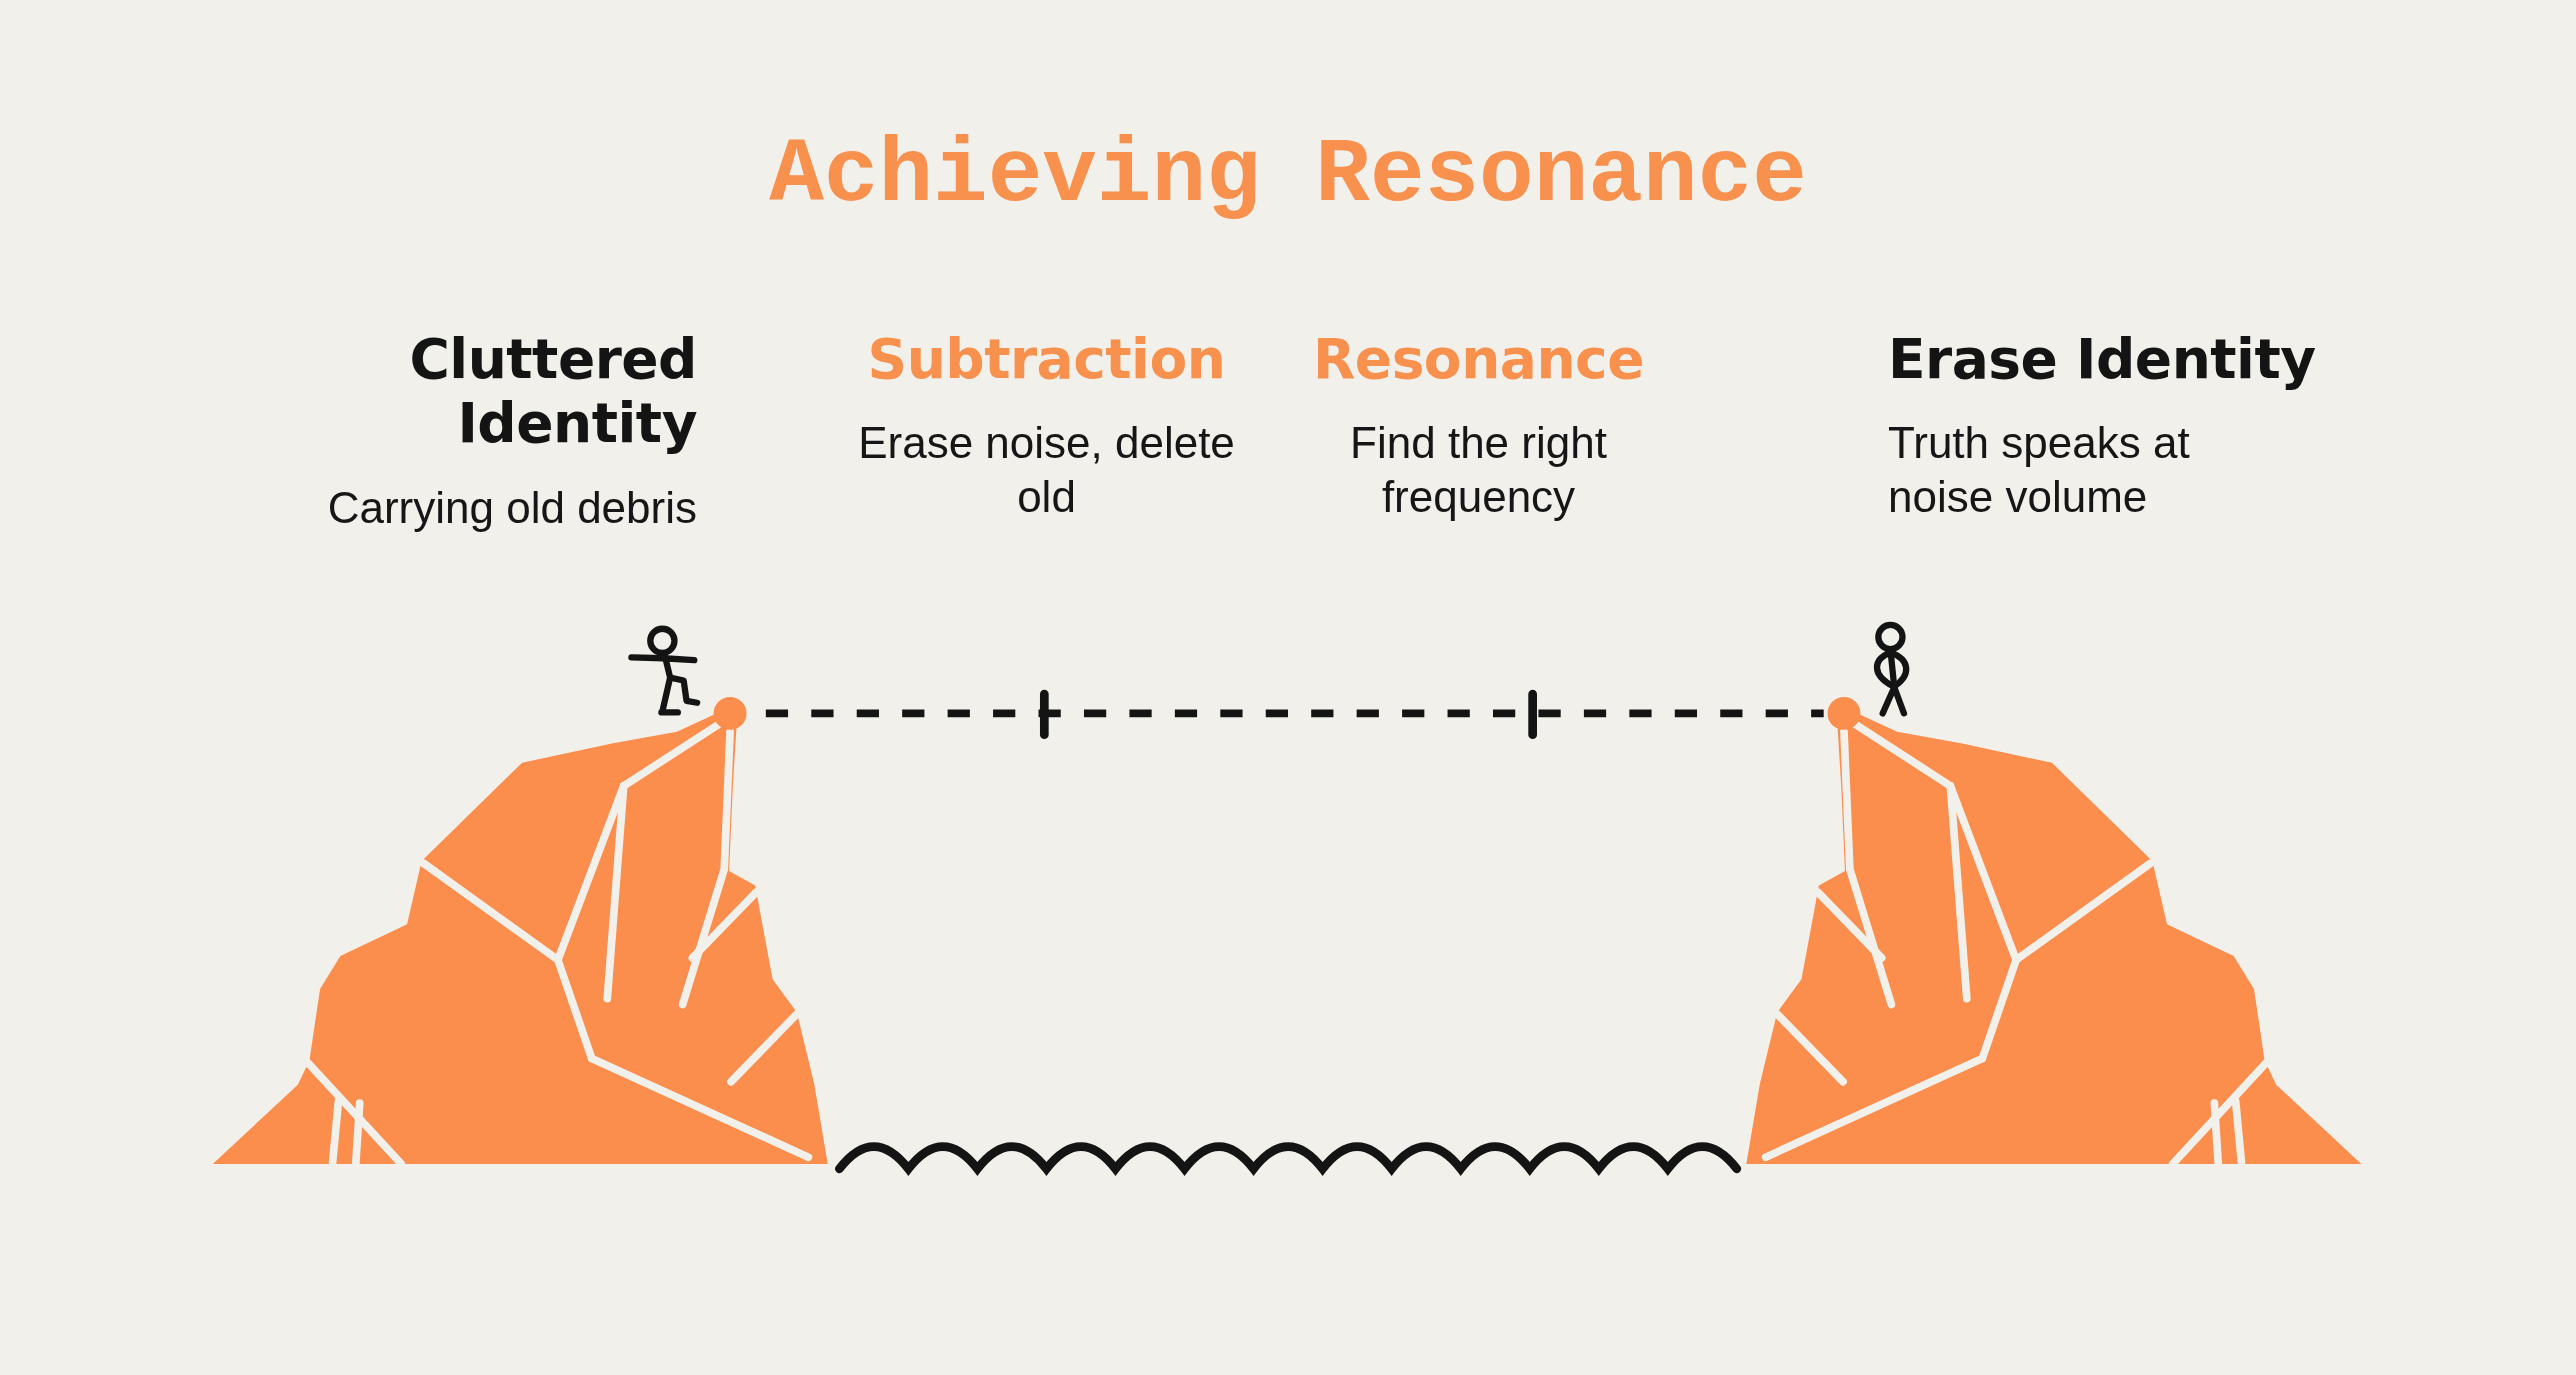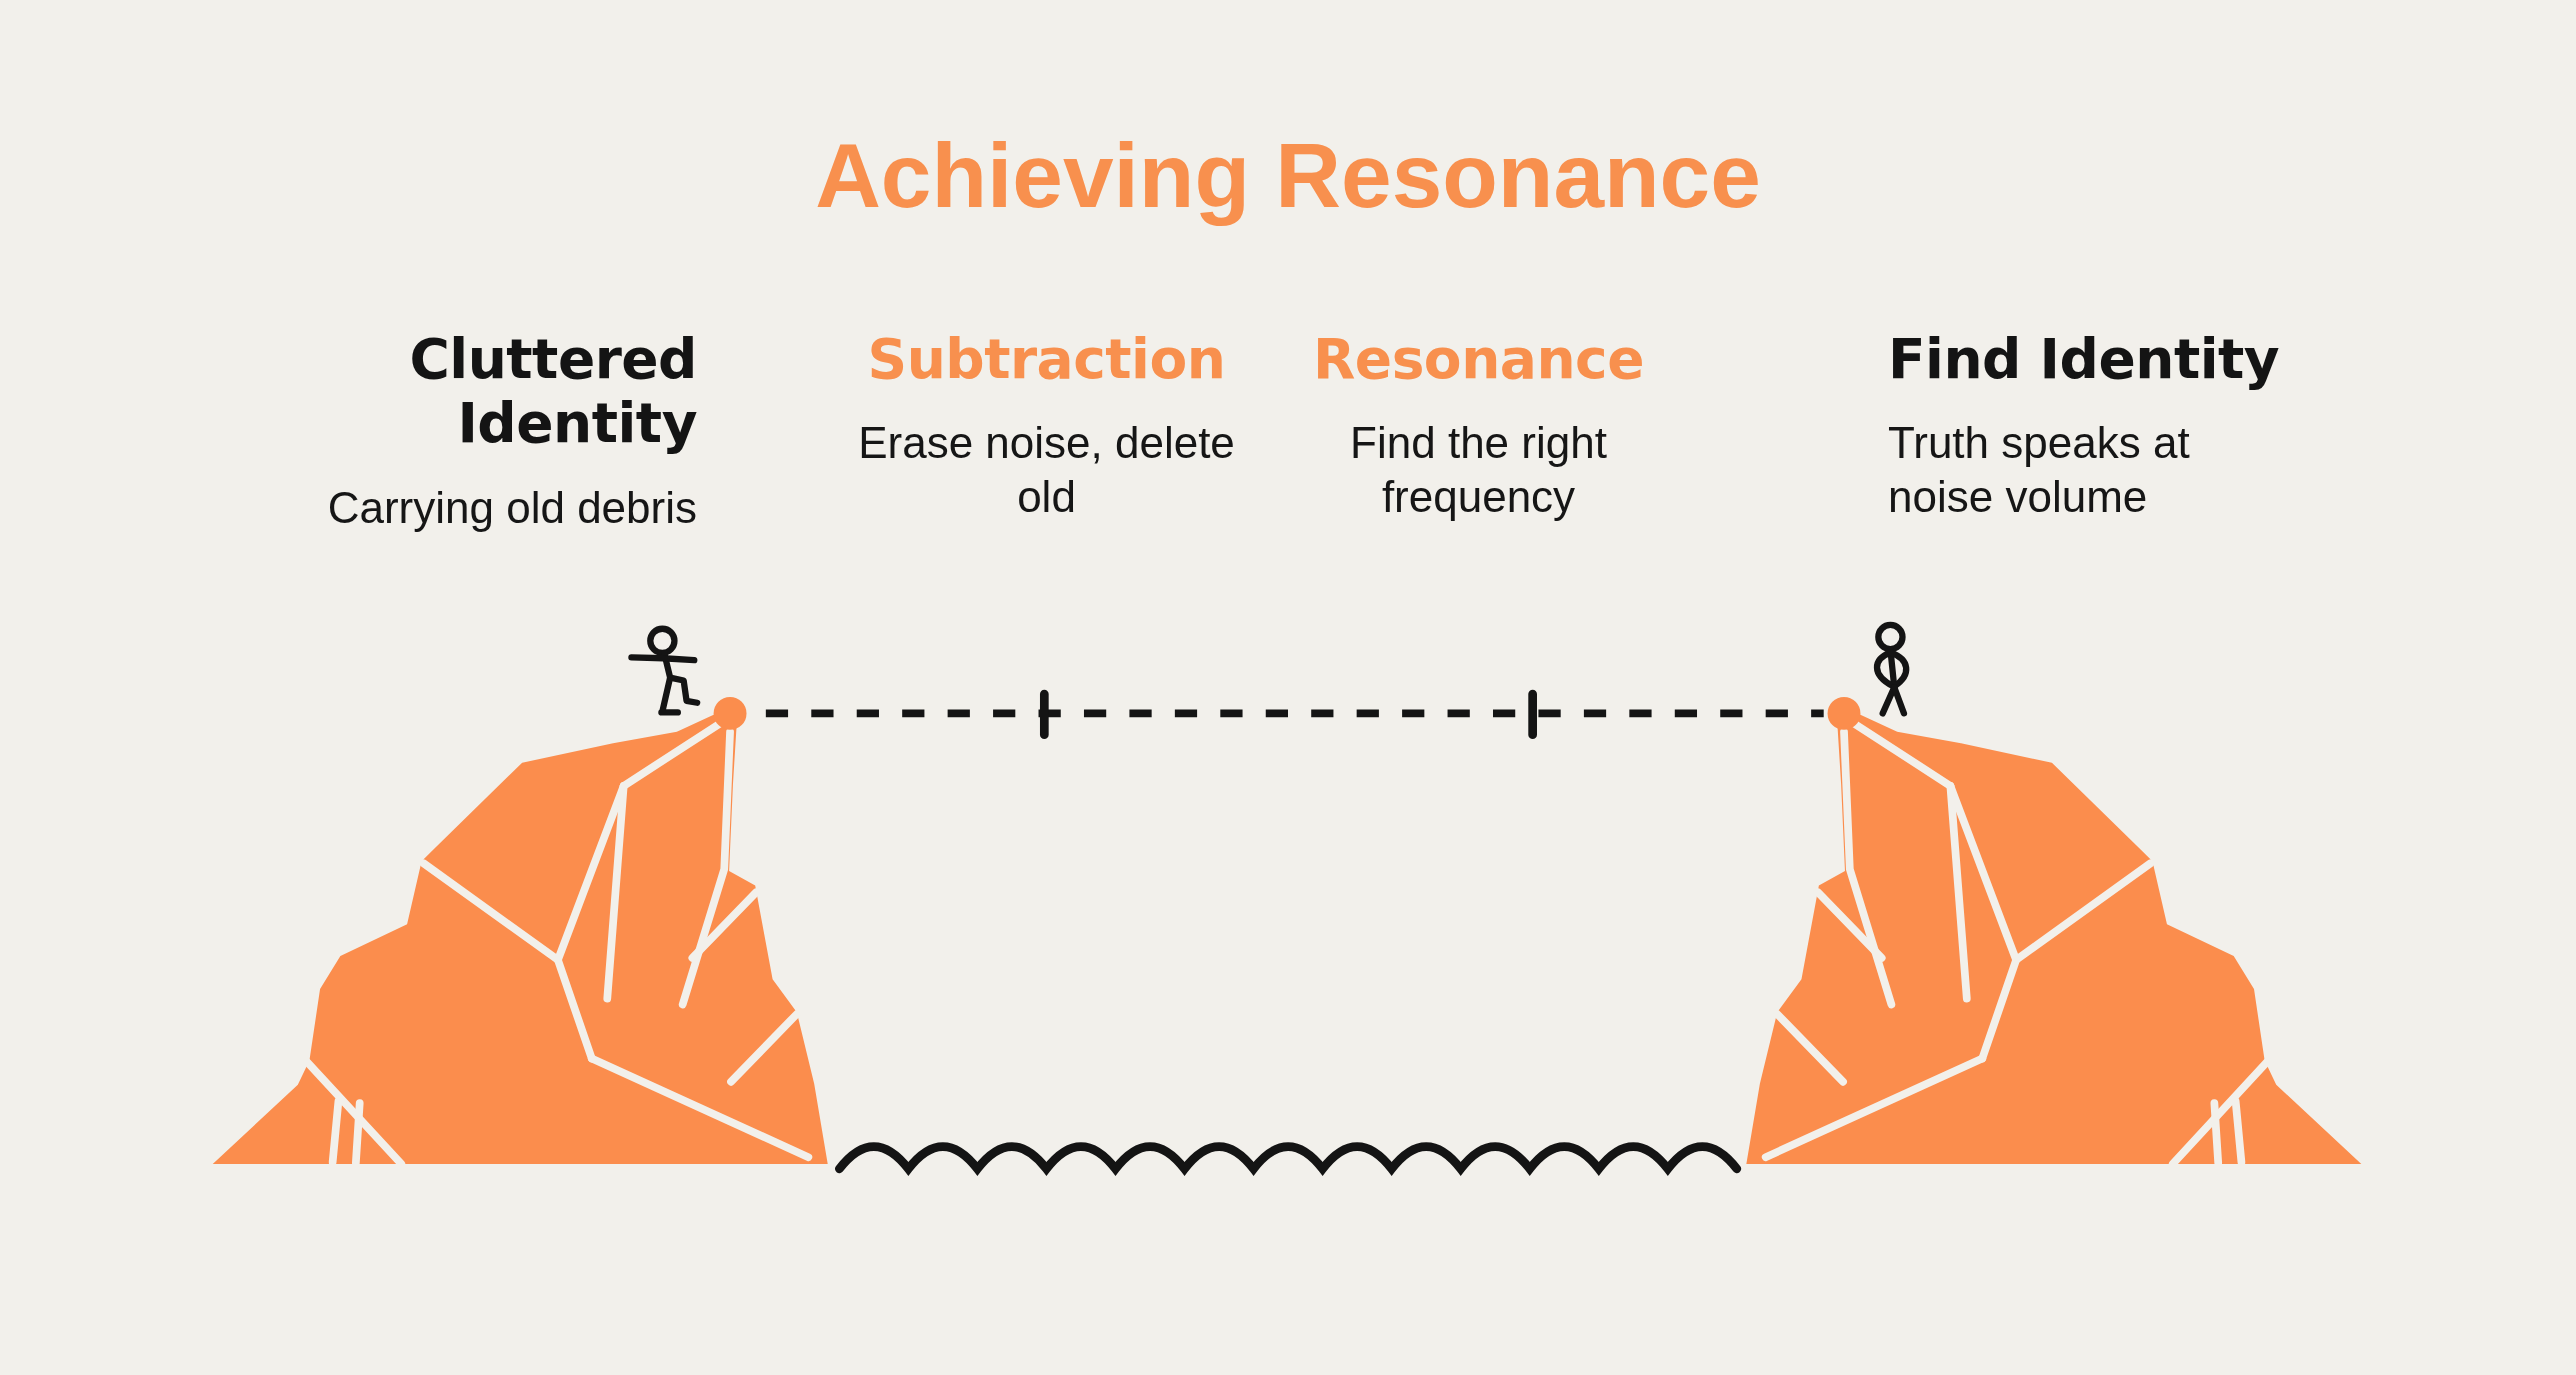--- a/index.html
+++ b/index.html
@@ -10,21 +10,21 @@
     color:var(--ink,#141414);
     overflow:hidden;position:relative;
   }
   .canvas{position:absolute;inset:0;width:2576px;height:1375px;}
 
   .title{
     position:absolute;left:0;top:124px;width:2576px;
     text-align:center;
     font-size:91px;font-weight:900;letter-spacing:0px;
     color:var(--accent,#F8904E);
-    font-family:Liberation Sans, sans-serif;
+    font-family:Liberation Mono, monospace;
     font-stretch:condensed;
   }
 
   .stage{position:absolute;top:327px;}
   .stage .heading{
     font-size:55px;font-weight:800;line-height:1.17;
     letter-spacing:-0.5px;white-space:pre-line;
     color:var(--ink,#141414);
     font-family:"DejaVu Sans","Liberation Sans",sans-serif;
   }
@@ -68,21 +68,21 @@
     <div class="description">Carrying old debris</div>
   </div>
 
   <div class="stage stage-3 accent">
     <div class="heading">Resonance</div>
     <div class="description">Find the right
 frequency</div>
   </div>
 
   <div class="stage stage-4">
-    <div class="heading">Find Identity</div>
+    <div class="heading">Erase Identity</div>
     <div class="description">Truth speaks at
 noise volume</div>
   </div>
 
   <svg class="scene" viewBox="0 0 2664 740" aria-hidden="true">
 
     <g>
       <path class="cliff" d="M220,643 L308,561 L320,536 L331,462 L352,428 L421,395 L436,330 L448,318 L540,228 L634,208 L700,196 L752,172 L763,170 L758,250 L754,340 L781,355 L799,452 L824,486 L842,560 L856,643 Z"></path>
       <path class="crack" d="M753,182 L645,252"></path>
       <path class="crack" d="M645,252 L577,432 L612,534"></path>

